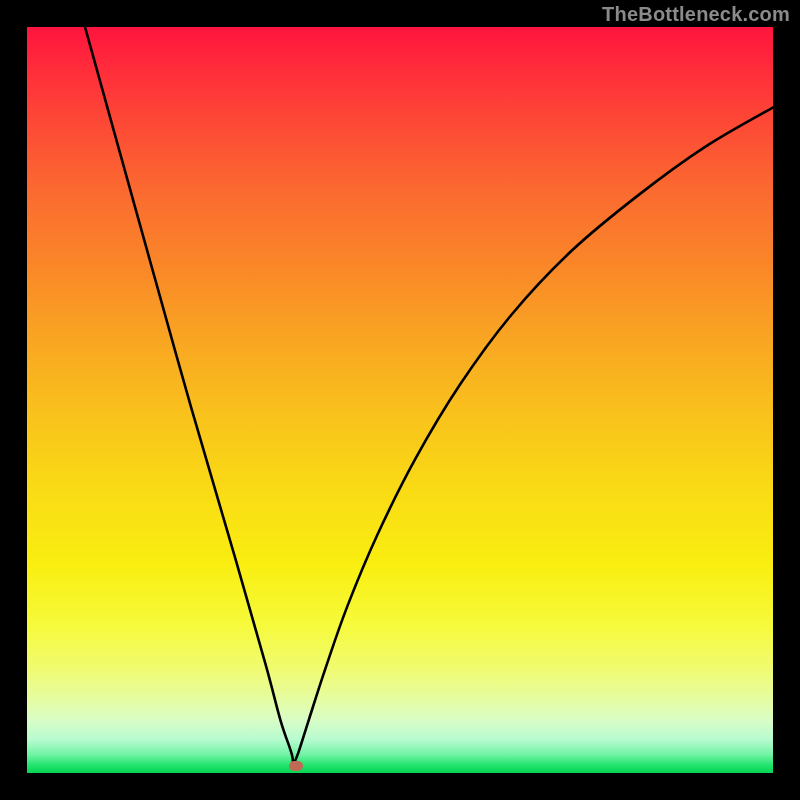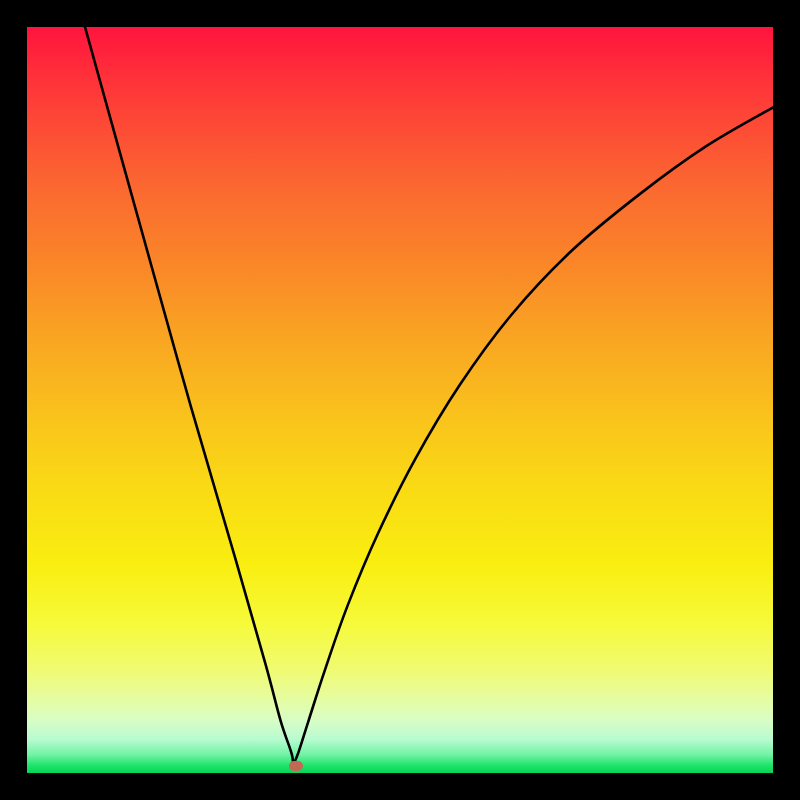--- a/index.html
+++ b/index.html
@@ -72,20 +72,21 @@
     font-size: 20px;
     font-weight: 600;
     letter-spacing: 0.2px;
     user-select: none;
   }
 </style>
 </head>
 <body>
 
 <div class="frame">
+  <div class="watermark">TheBottleneck.com</div>
 
   <div class="plot-wrap">
     <div class="gradient"></div>
 
     <svg class="curves" viewBox="0 0 746 746" preserveAspectRatio="none">
       <path id="curve-left" fill="none" stroke="#000" stroke-width="2.6" stroke-linecap="round" stroke-linejoin="round" d="M 55.949999999999996 -7.460000000000036 C 66.021 28.795599999999972, 92.42939999999999 124.13440000000004, 111.89999999999999 193.96000000000004 C 131.3706 263.78560000000004, 146.6636 319.3626, 164.12 380.46 C 181.5764 441.5574, 195.45200000000003 487.0634, 208.88000000000002 533.39 C 222.30800000000002 579.7166, 230.6632 608.9598000000001, 238.72 637.83 C 246.7768 666.7002, 248.9402 677.6664, 253.64000000000001 693.78 C 258.3398 709.8936, 262.68152 719.1589200000001, 264.83 727.35 C 266.97848 735.54108, 265.44172000000003 737.13752, 265.576 739.286"></path>
       <path id="curve-right" fill="none" stroke="#000" stroke-width="2.6" stroke-linecap="round" stroke-linejoin="round" d="M 265.576 739.286 C 266.65024 736.7346799999999, 268.58984 733.57164, 271.544 725.112 C 274.49816 716.6523599999999, 277.1539199999999 707.32736, 281.98799999999994 692.288 C 286.82207999999997 677.24864, 291.41744000000006 662.10484, 298.40000000000003 641.56 C 305.38256 621.0151599999999, 311.38039999999995 602.3204, 320.78 578.15 C 330.1796 553.9796, 338.5348 533.4646, 350.62 507.28 C 362.7052 481.0954, 373.1492 459.536, 387.92 432.68 C 402.6908 405.824, 415.2235999999999 384.2646, 432.67999999999995 358.08 C 450.1364 331.8954, 464.75800000000004 311.38039999999995, 484.90000000000003 287.21 C 505.04200000000003 263.0396, 521.7524000000001 245.28480000000008, 544.58 223.80000000000007 C 567.4076 202.31520000000006, 587.5495999999999 186.64920000000004, 611.7199999999999 167.85000000000002 C 635.8903999999999 149.0508, 654.0182 135.4736, 678.86 119.36000000000001 C 703.7018 103.24640000000002, 736.9734 85.71540000000003, 749.7299999999999 78.33000000000004"></path>
     </svg>
 
     <div id="marker" class="marker" style="left: 269.306px; top: 739.286px; background: rgb(192, 106, 86);"></div>

